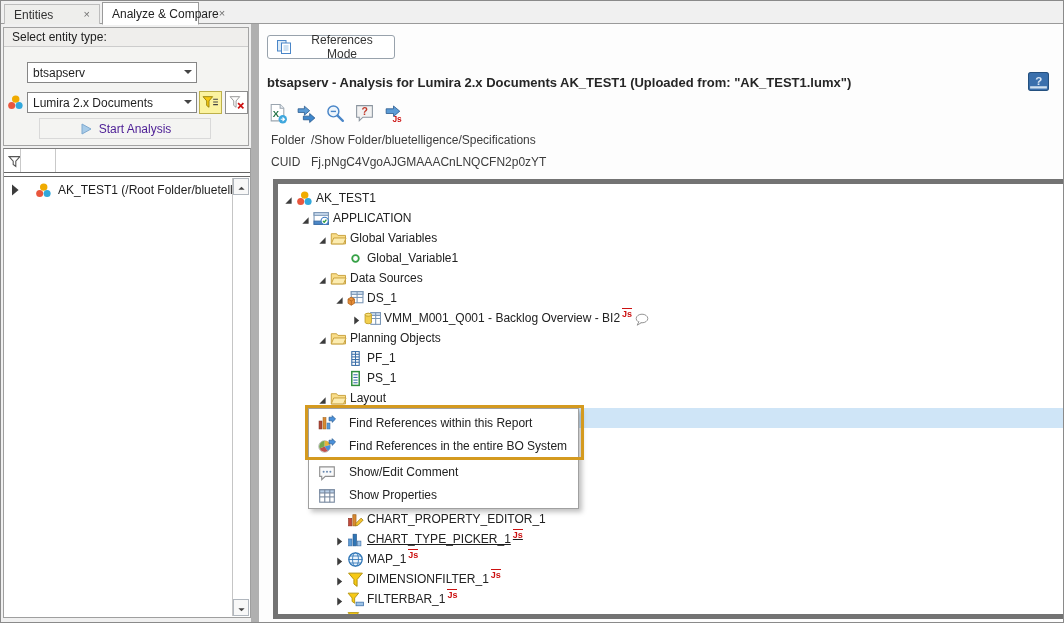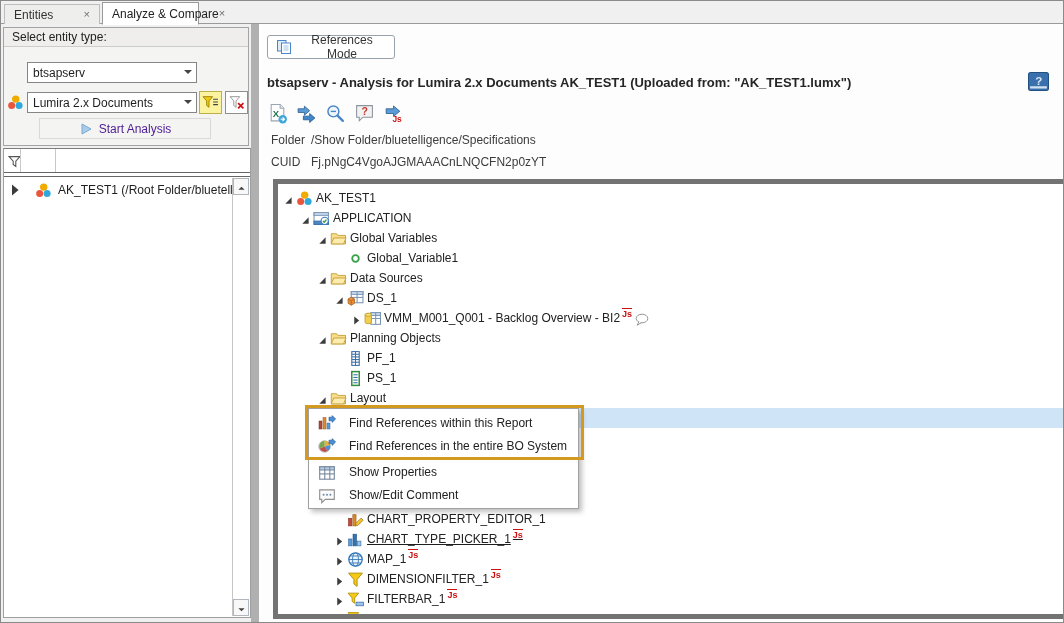--- a/index.html
+++ b/index.html
@@ -521,33 +521,33 @@
               <path d="M12.1 7.1 a5.8 5.8 0 0 1 -2.3 6 L6.5 8.5z" fill="#4a90d9"></path>
               <path d="M9.8 13.1 a5.8 5.8 0 0 1 -8.2-2.6 l4.9-2z" fill="#c0504d"></path>
               <path d="M1.6 10.5 a5.8 5.8 0 0 1 4.9-7.8 v5.8z" fill="#77a84d"></path>
               <path d="M11 2.2 h3.2 V0.6 L17.6 4 l-3.4 3.4 V5.8 H11z" fill="#4a90d9" stroke="#1f5186" stroke-width="0.6"></path>
             </svg></span>
           <span>Find References in the entire BO System</span>
         </div>
         <div class="ctxsep"></div>
         <div class="ctxitem">
           <span class="micon"><svg viewBox="0 0 16 16">
+              <path d="M1.5 2.5 h13 v8.5 h-8 l-3.2 3 v-3 h-1.8z" fill="#fafafa" stroke="#909090"></path>
+              <circle cx="5" cy="6.8" r="0.9" fill="#6a8ab0"></circle>
+              <circle cx="8" cy="6.8" r="0.9" fill="#6a8ab0"></circle>
+              <circle cx="11" cy="6.8" r="0.9" fill="#6a8ab0"></circle>
+            </svg></span>
+          <span>Show/Edit Comment</span>
+        </div>
+        <div class="ctxitem">
+          <span class="micon"><svg viewBox="0 0 16 16">
               <rect x="1.5" y="2.5" width="13" height="11" fill="#fff" stroke="#7a8aa0"></rect>
               <rect x="1.5" y="2.5" width="13" height="2.8" fill="#b9cfe8" stroke="#7a8aa0"></rect>
               <line x1="6" y1="2.5" x2="6" y2="13.5" stroke="#7a8aa0"></line>
               <line x1="10.5" y1="2.5" x2="10.5" y2="13.5" stroke="#7a8aa0"></line>
               <line x1="1.5" y1="8.8" x2="14.5" y2="8.8" stroke="#7a8aa0"></line>
             </svg></span>
           <span>Show Properties</span>
         </div>
-        <div class="ctxitem">
-          <span class="micon"><svg viewBox="0 0 16 16">
-              <path d="M1.5 2.5 h13 v8.5 h-8 l-3.2 3 v-3 h-1.8z" fill="#fafafa" stroke="#909090"></path>
-              <circle cx="5" cy="6.8" r="0.9" fill="#6a8ab0"></circle>
-              <circle cx="8" cy="6.8" r="0.9" fill="#6a8ab0"></circle>
-              <circle cx="11" cy="6.8" r="0.9" fill="#6a8ab0"></circle>
-            </svg></span>
-          <span>Show/Edit Comment</span>
-        </div>
       </div>
     <div class="ctxhl"></div>
   </div>
 </div>
 
 </body></html>

